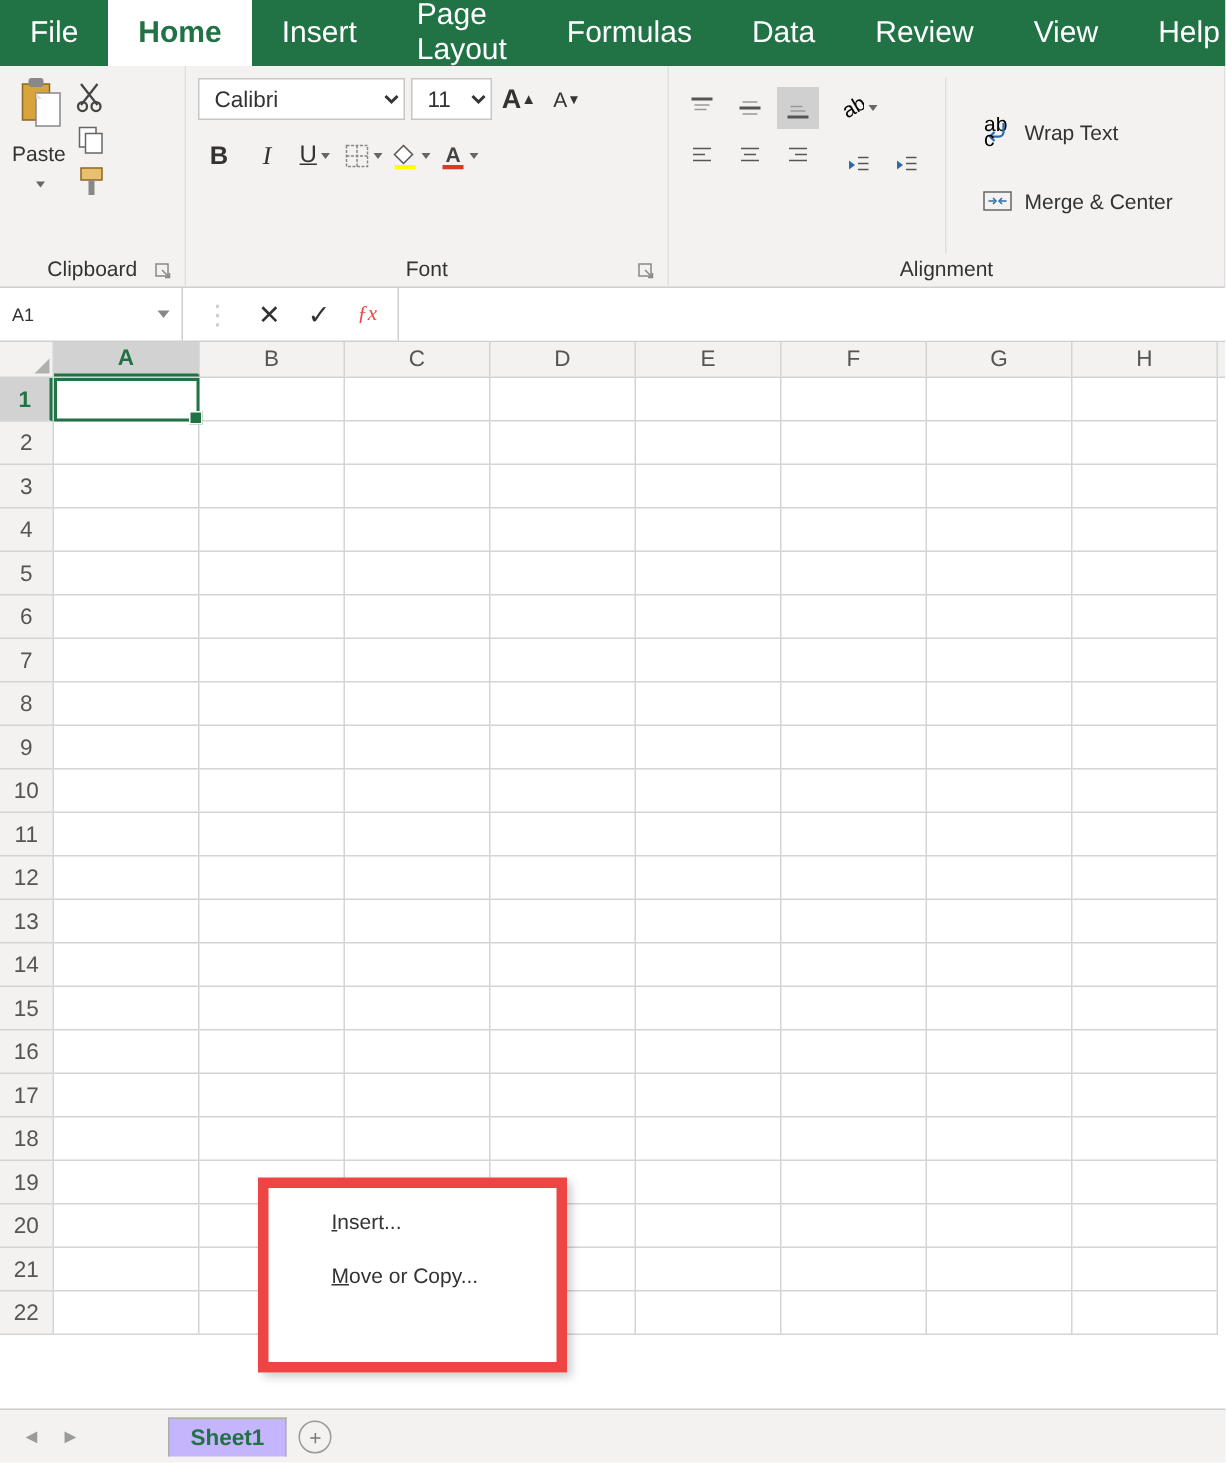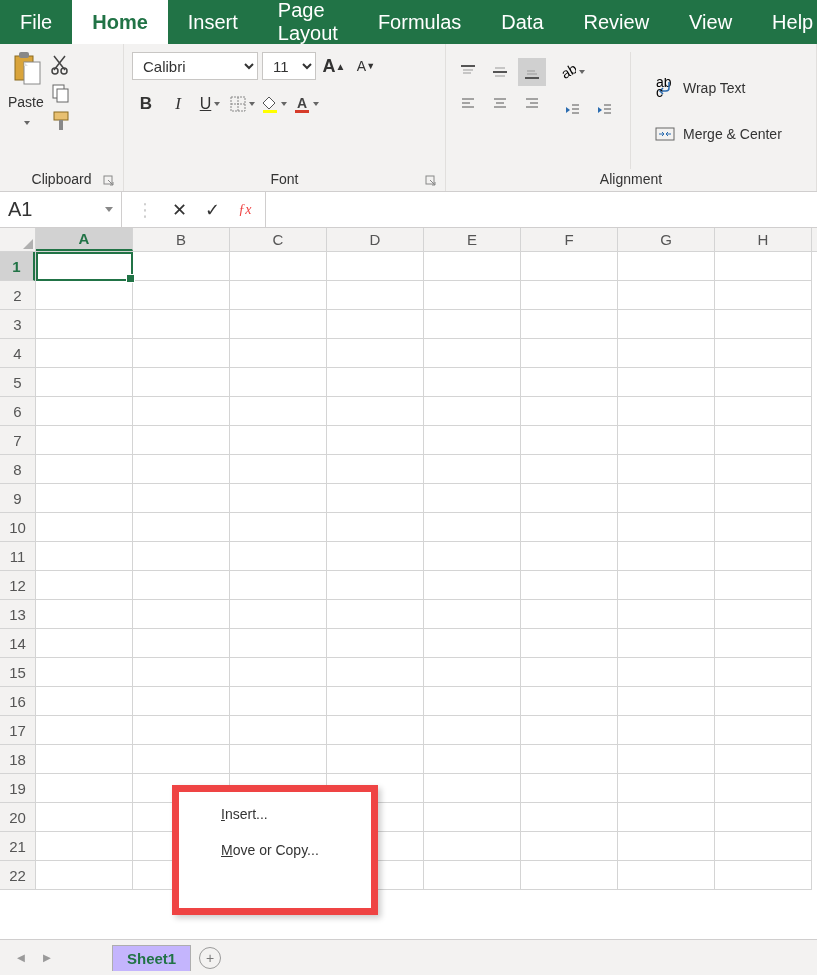--- a/index.html
+++ b/index.html
@@ -30,21 +30,21 @@
   select.fake{background:#fff;border:1px solid #c8c6c4;height:28px;padding:0 6px;font-size:15px;}
   .font-row{display:flex;gap:4px;align-items:center;}
   .btn{width:28px;height:28px;display:inline-flex;align-items:center;justify-content:center;border:1px solid transparent;}
   .drop::after{content:"";display:inline-block;margin-left:3px;border-top:4px solid #666;border-left:3px solid transparent;border-right:3px solid transparent;}
   .align-grid{display:grid;grid-template-columns:repeat(3,28px);grid-template-rows:28px 28px;gap:4px 4px;}
   .wrap-col{display:flex;flex-direction:column;gap:10px;justify-content:center;padding:0 6px;}
   .wrap-btn{display:flex;align-items:center;gap:8px;height:36px;padding:0 6px;}
 
   
   .fbar{display:flex;height:36px;border-bottom:1px solid var(--border);background:#fff;align-items:stretch;}
-  .namebox{width:122px;border-right:1px solid var(--border);display:flex;align-items:center;padding:0 8px;font-size:20px;position:relative;}
+  .namebox{width:122px;border-right:1px solid var(--border);display:flex;align-items:center;padding:0 8px;font-size:12px;position:relative;}
   .namebox::after{content:"";position:absolute;right:8px;border-top:5px solid #888;border-left:4px solid transparent;border-right:4px solid transparent;}
   .fx-btns{display:flex;align-items:center;gap:18px;padding:0 14px;border-right:1px solid var(--border);color:#bbb;}
   .fx{font-style:italic;font-family:"Times New Roman",serif;color:#ef4444;}
   .formula-input{flex:1;border:none;padding:0 8px;font-size:15px;outline:none;}
 
   
   .sheet{position:relative;height:calc(975px - 44px - 148px - 36px - 36px);overflow:hidden;}
   .colheads{display:flex;position:absolute;left:36px;top:0;right:0;height:24px;background:#f3f2f1;border-bottom:1px solid var(--grid-border);}
   .colhead{flex:0 0 97px;border-right:1px solid var(--grid-border);display:flex;align-items:center;justify-content:center;font-size:15px;color:#555;}
   .colhead.sel{background:#d2d2d2;font-weight:600;color:#217346;border-bottom:2px solid var(--excel-green);}
@@ -133,21 +133,21 @@
             <rect x="1" y="1" width="8" height="8" fill="none" stroke="#888"></rect>
             <path d="M5 5l5 5M7 10h3v-3" stroke="#888" fill="none"></path>
           </svg>
         </span>
     </div>
   </div>
 
   <div class="group" style="width:322px">
     <div class="group-body" style="flex-direction:column;gap:10px;">
       <div class="font-row">
-        <select class="fake" style="width:126px"><option>Calibri</option></select>
+        <select class="fake" style="width:138px"><option>Calibri</option></select>
         <select class="fake" style="width:54px"><option>11</option></select>
         <span class="btn" style="font-size:18px;font-weight:bold;">A<sup style="font-size:10px">▲</sup></span>
         <span class="btn" style="font-size:14px;">A<sup style="font-size:9px">▼</sup></span>
       </div>
       <div class="font-row">
         <span class="btn" style="font-weight:bold;font-size:17px">B</span>
         <span class="btn" style="font-style:italic;font-family:serif;font-size:17px">I</span>
         <span class="btn drop" style="text-decoration:underline;font-size:16px">U</span>
         <span class="btn drop">
             <svg width="16" height="16">

